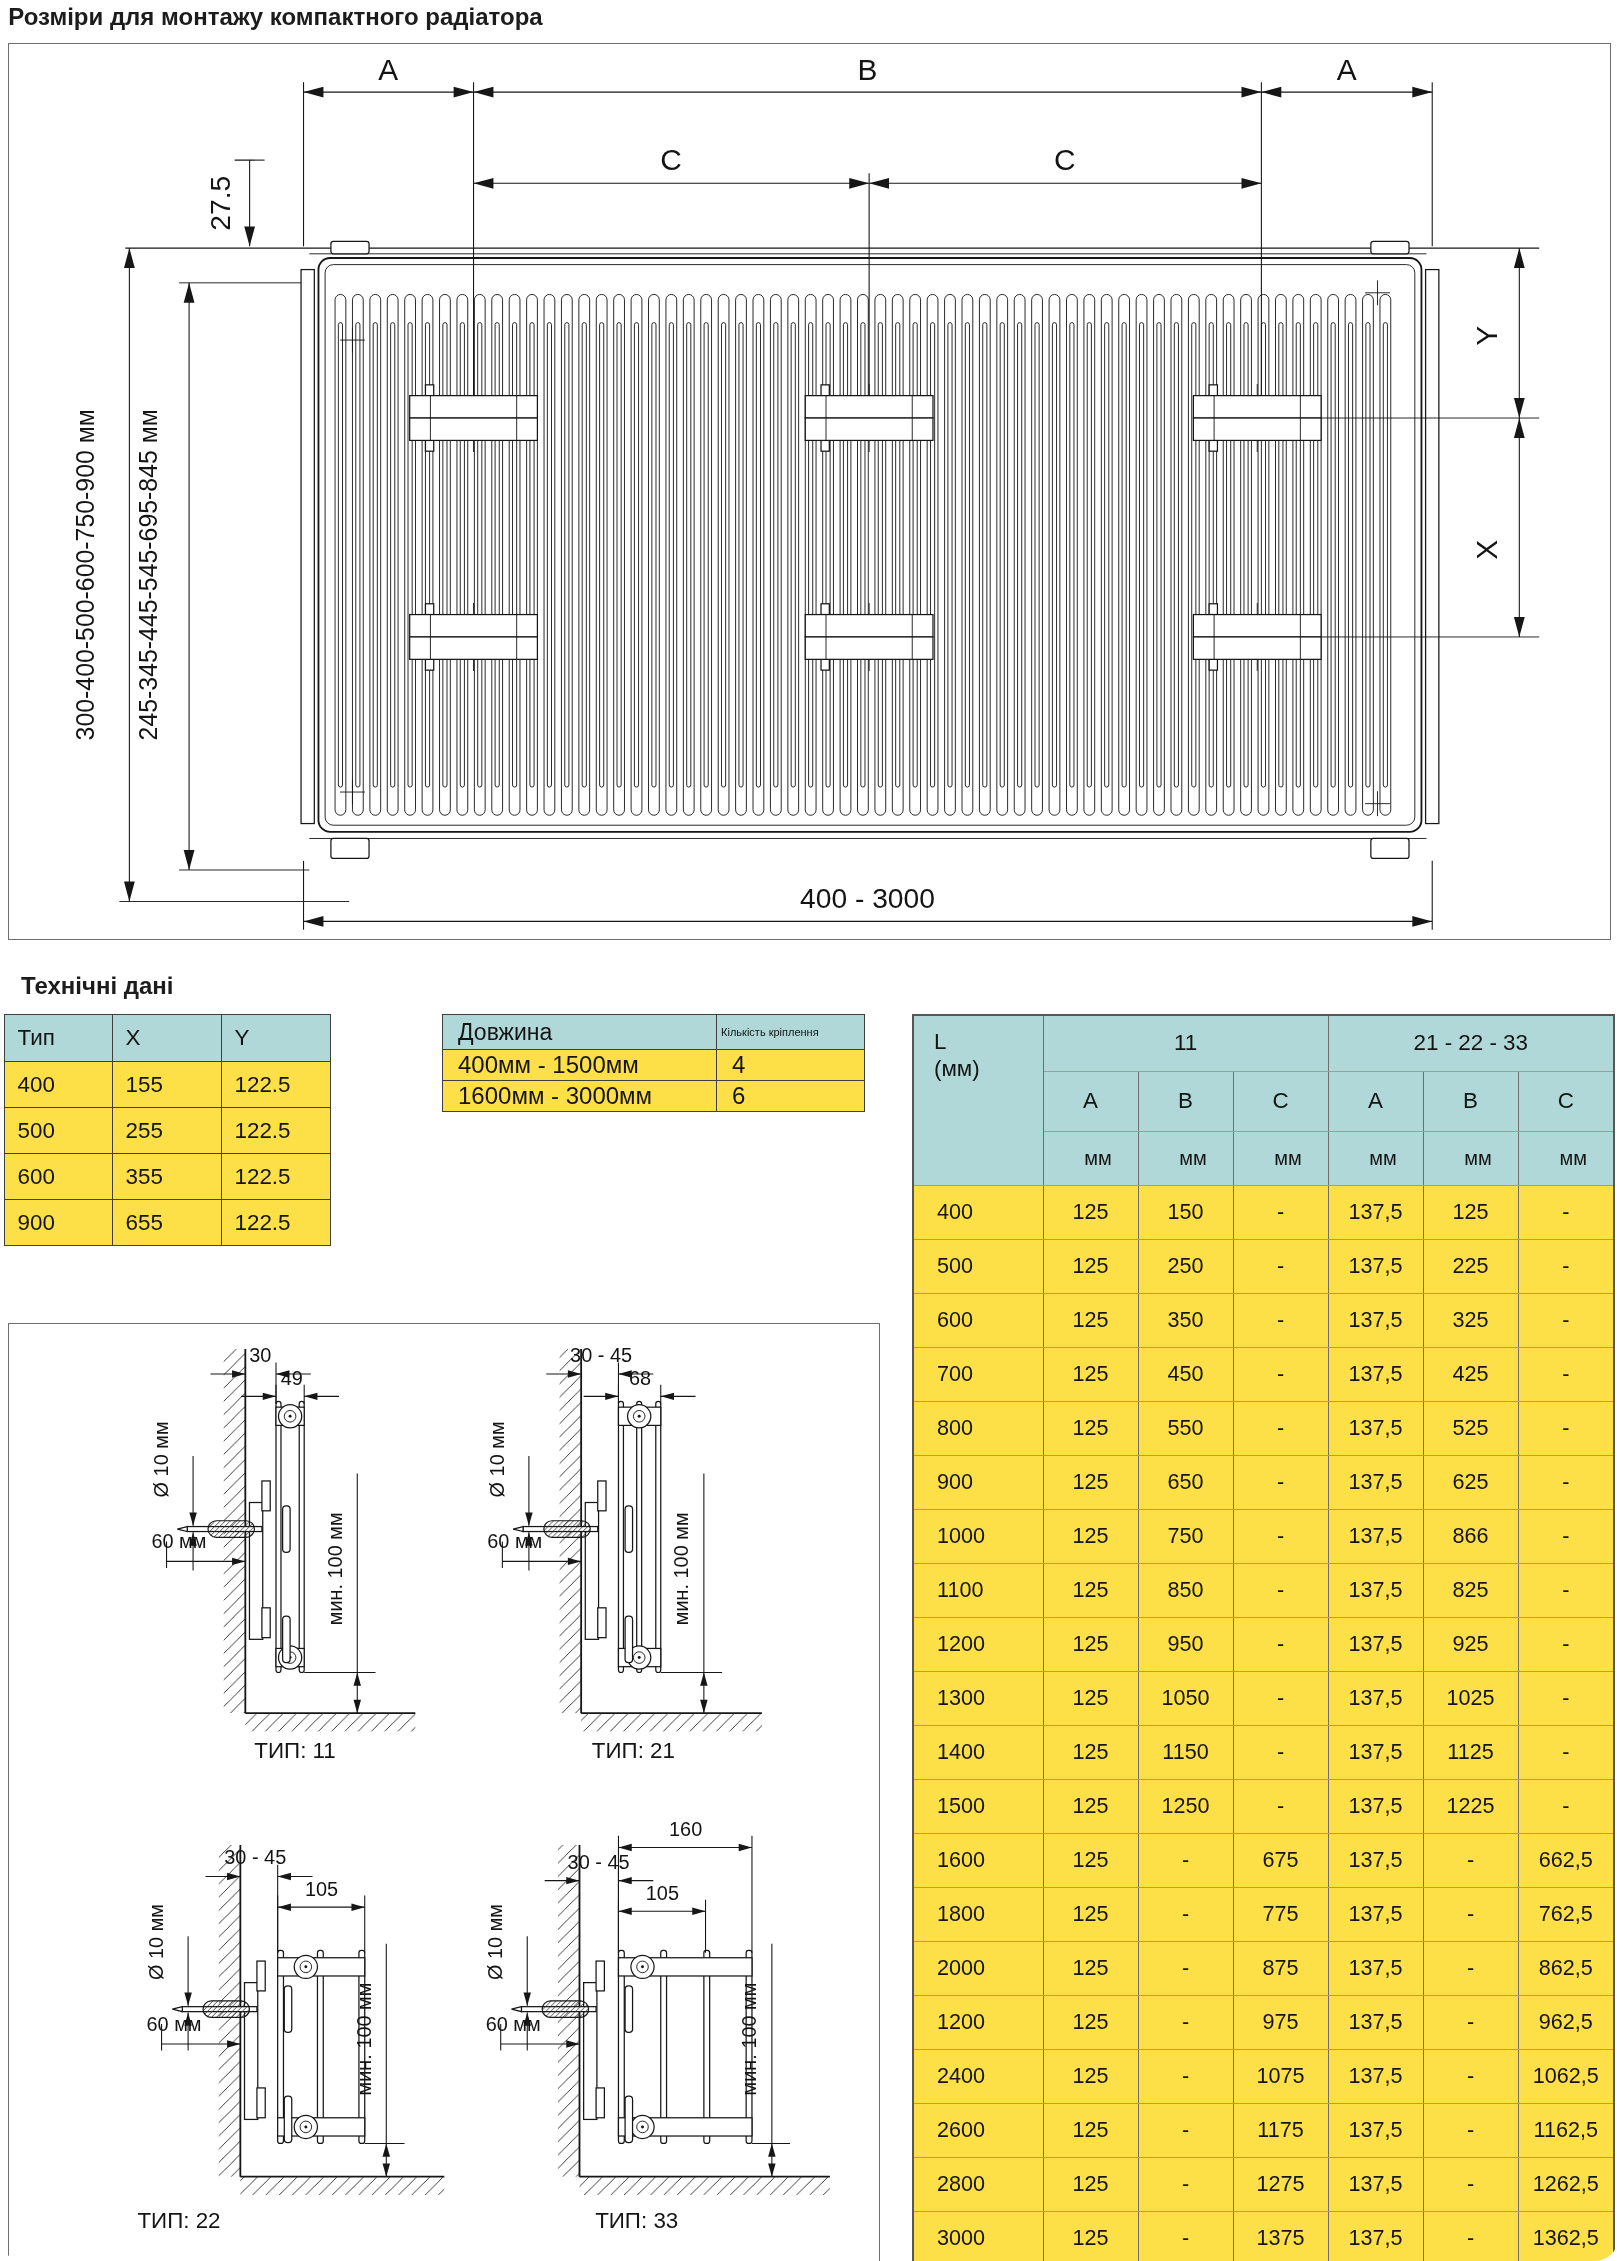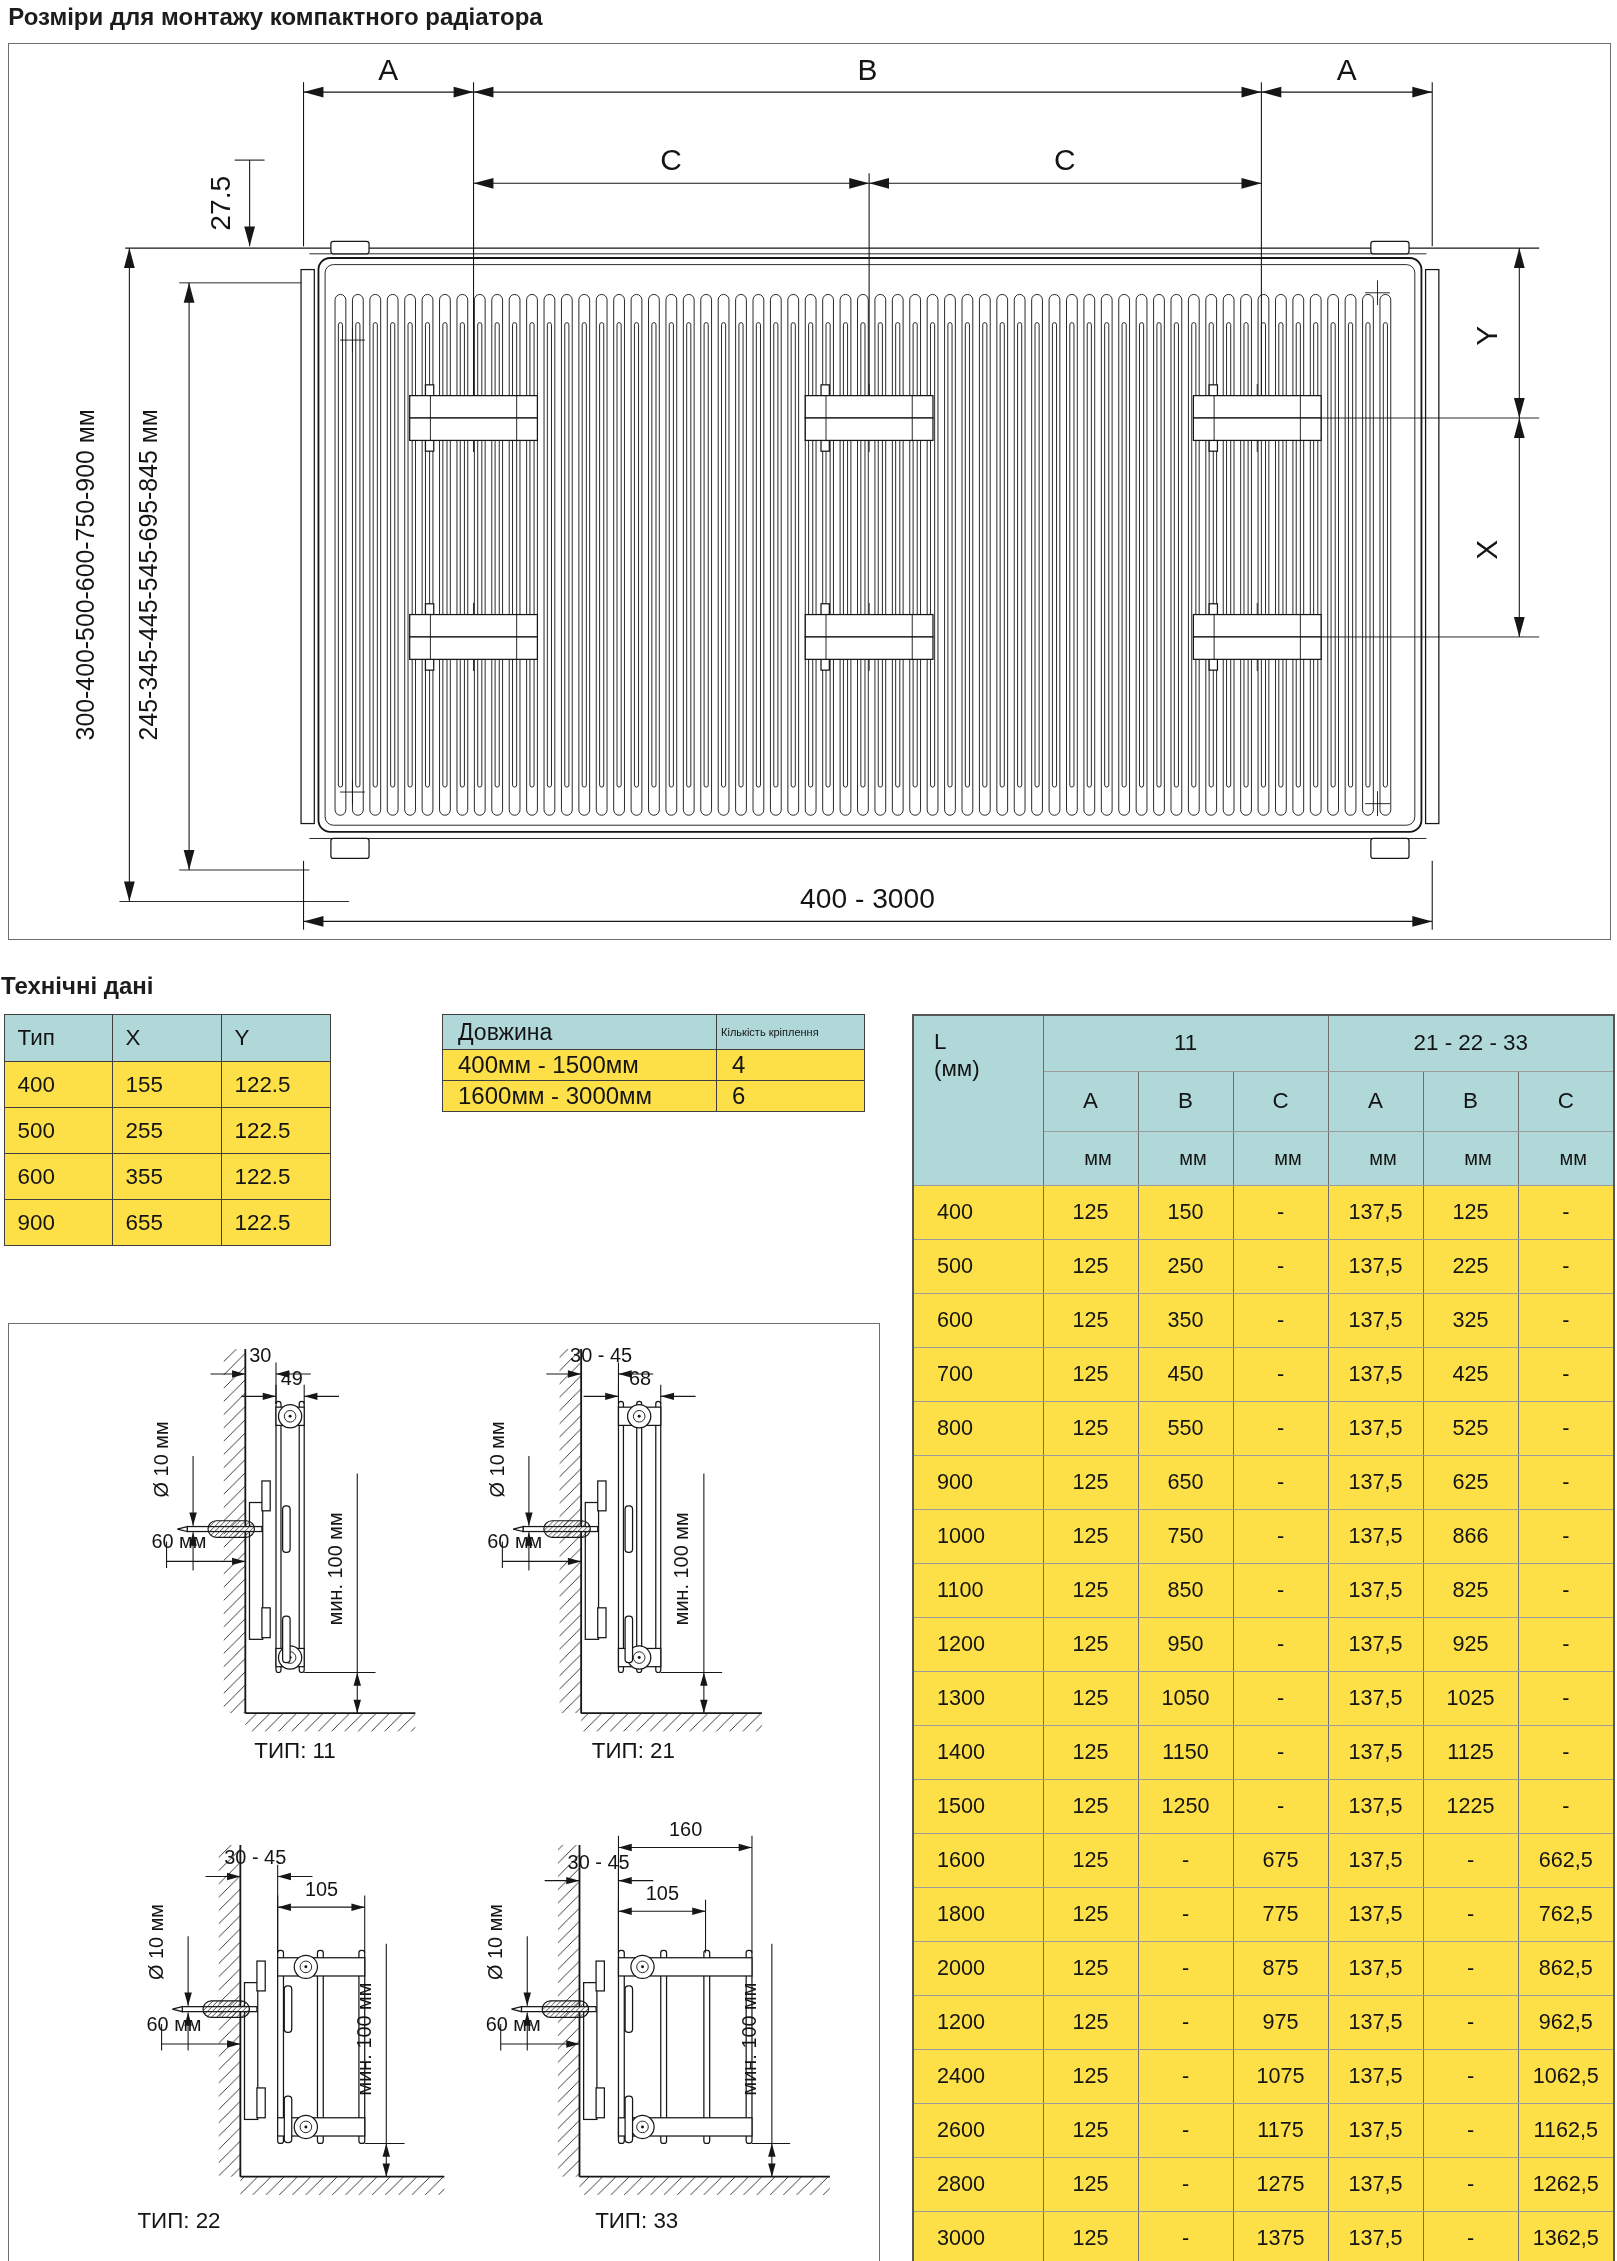--- a/index.html
+++ b/index.html
@@ -1,20 +1,20 @@
 <!DOCTYPE html>
 <html style="font-size:13.3px"><head>
 <meta charset="utf-8">
 <style>
   html,body{margin:0;padding:0;background:#fff;}
   body{font-family:"Liberation Sans",sans-serif;color:#141414;}
-  #page{position:relative;width:1618px;height:2261px;background:#fff;overflow:hidden;}
+  #page{position:relative;width:1618px;height:2261px;background:#fff;overflow:hidden;border-radius:23px;}
   .heading{position:absolute;left:8.3px;font-size:24px;font-weight:600;color:#1c1c1c;white-space:nowrap;}
   #title{top:3.3px;}
-  #tech-heading{top:972px;left:1px;}
+  #tech-heading{top:972px;left:21px;}
   .panel{position:absolute;border:1.7px solid #6e6e6e;background:#fff;box-sizing:border-box;}
   #main-panel{left:8.3px;top:43px;width:1603px;height:897px;}
   #mount-panel{left:8.3px;top:1323px;width:872px;height:1174px;}
   svg{display:block;}
 
   
   table{border-collapse:collapse;table-layout:fixed;position:absolute;background:#fde047;}
   td{box-sizing:border-box;overflow:hidden;white-space:nowrap;}
   .teal{background:#b0d8d9;}
 

